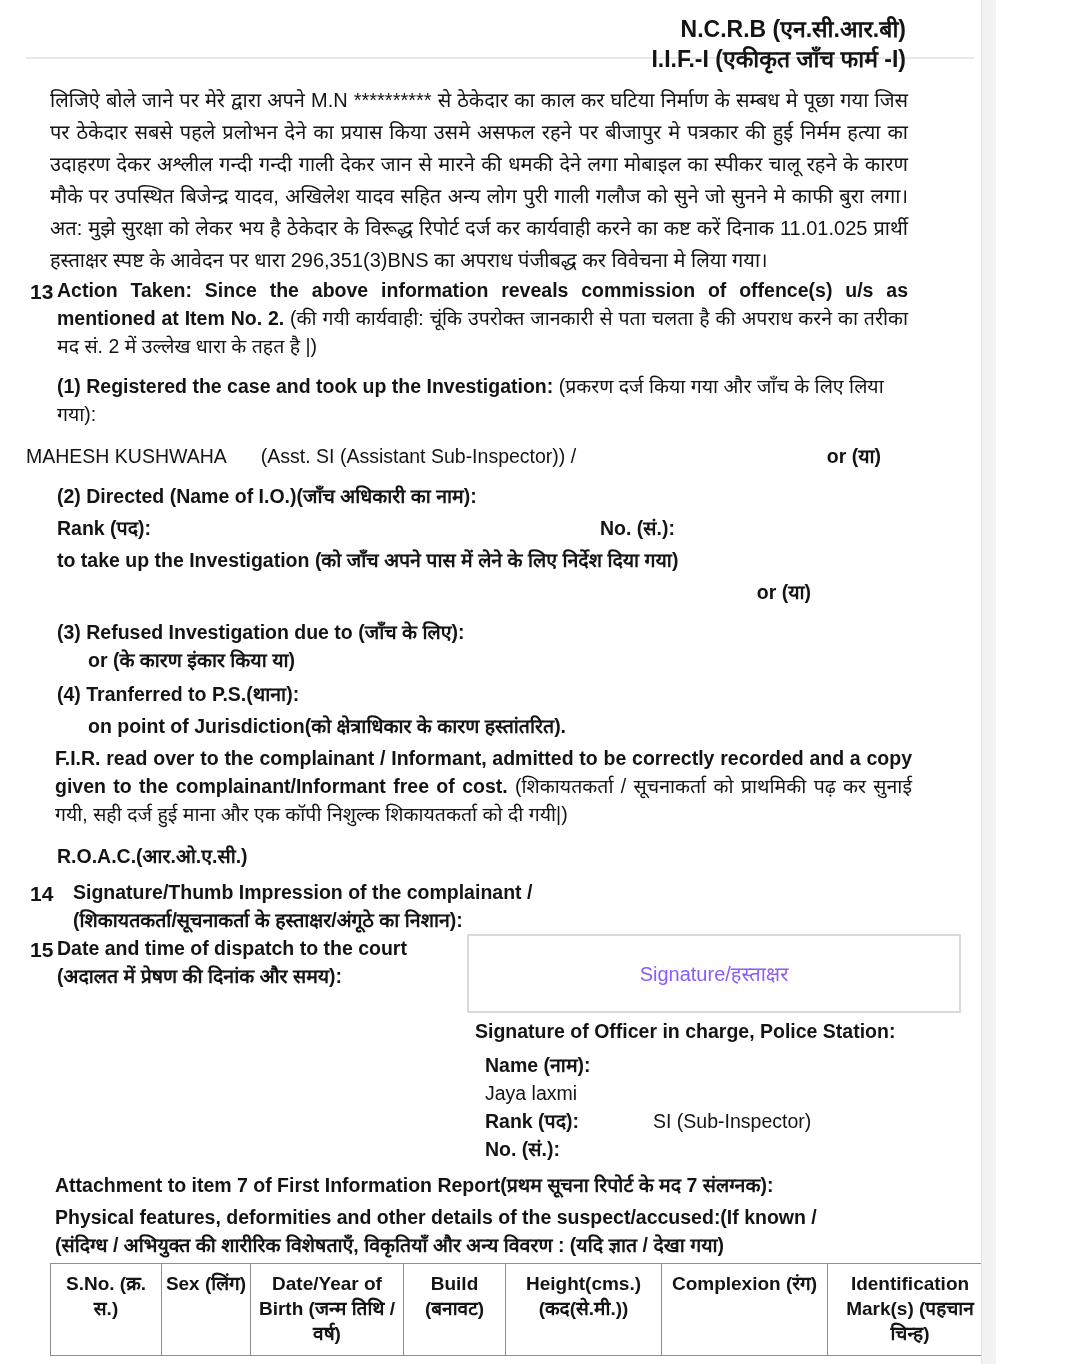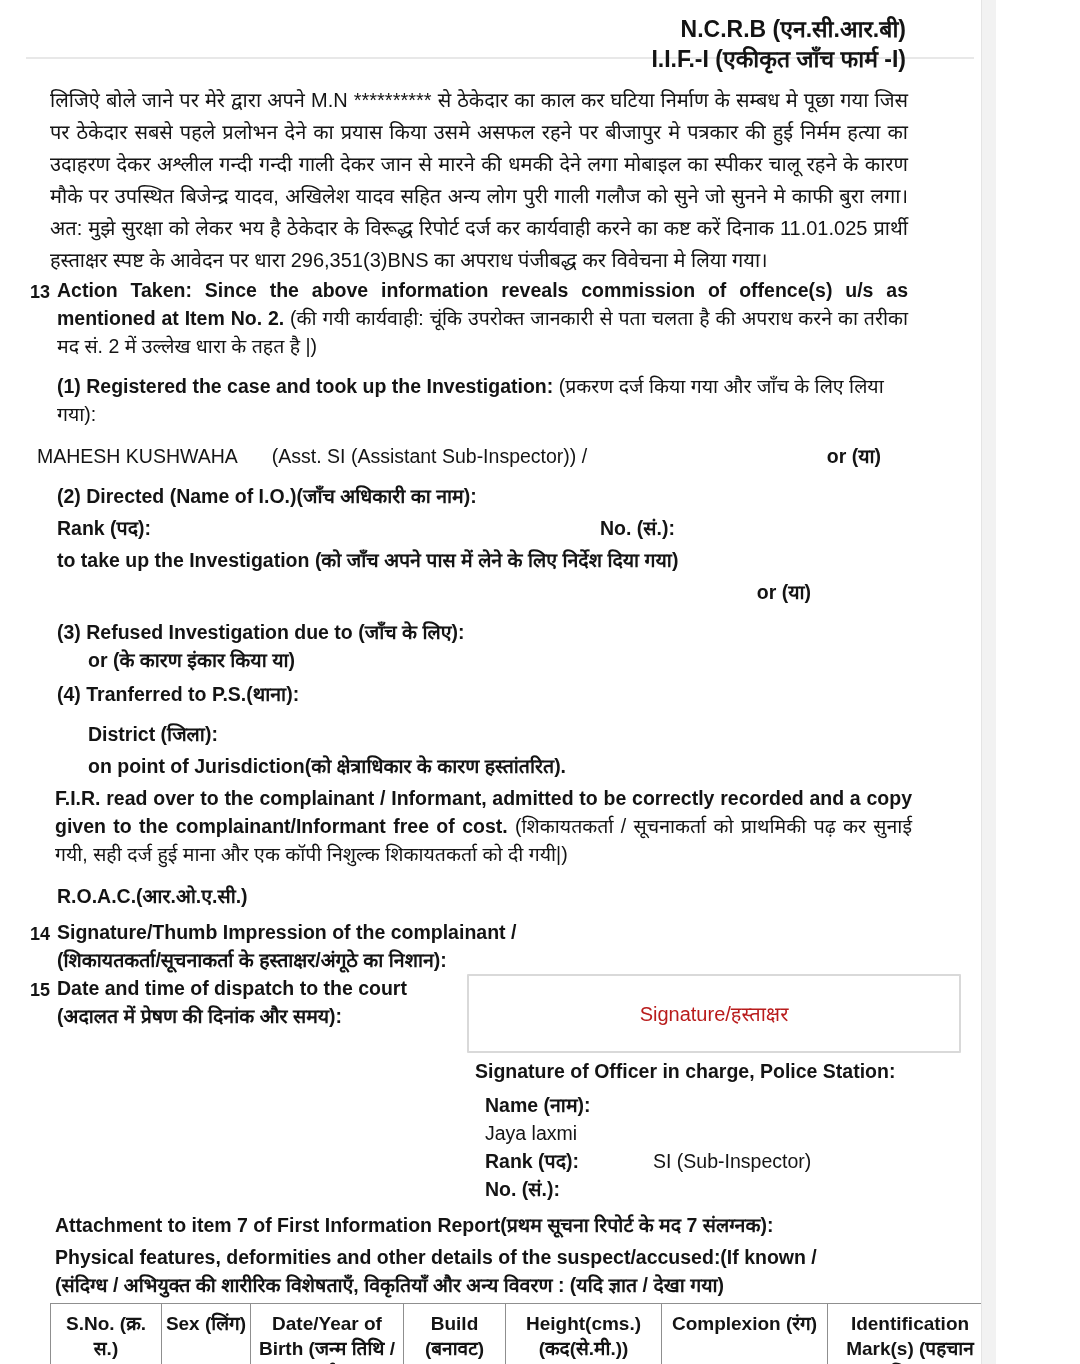--- a/index.html
+++ b/index.html
@@ -27,38 +27,38 @@
     border-top:2px solid #e8e8e8;z-index:1;
   }
   .intro{
     margin:10px 88px 0 50px;
     font-size:20px;line-height:32px;
     text-align:justify;
   }
   .sec{font-size:19.5px;line-height:28px;}
   .b{font-weight:bold;}
   .hang{display:flex;margin:0 88px 0 30px;}
-  .hang .num{font-weight:bold;flex:none;width:27px;font-size:18px;padding-top:2px;}
+  .hang .num{font-weight:bold;flex:none;width:27px;font-size:21px;padding-top:2px;}
   .hang .body{flex:1;text-align:justify;}
   .ind1{margin-left:57px;margin-right:88px;}
   .ind2{margin-left:88px;margin-right:88px;}
-  .mt4{margin-top:4px;}.mt6{margin-top:6px;}.mt8{margin-top:8px;}
+  .mt4{margin-top:4px;}.mt6{margin-top:6px;}.mt8{margin-top:8px;gap:16px;}
   .mt10{margin-top:14px;}.mt12{margin-top:12px;}.mt14{margin-top:14px;}
-  .officer-row{display:flex;justify-content:space-between;margin-left:37px;margin-right:115px;}
+  .officer-row{display:flex;justify-content:space-between;margin-left:26px;margin-right:115px;}
   .officer-row .nm{margin-right:34px;}
   .rank-row{display:flex;margin-left:57px;}
   .rank-row .lft{width:543px;flex:none;}
   .or-right2{text-align:right;padding-right:185px;}
   .sig-area{display:flex;}
   .sig-left{flex:none;width:467px;}
   .sig-box{
     flex:none;width:490px;height:75px;
     border:2px solid #d9d9d9;border-radius:1px;
     display:flex;align-items:center;justify-content:center;
-    font-size:20px;color:#b91c1c;
+    font-size:20px;color:#8b5cf6;
   }
   .officer-sign{margin-left:475px;}
   .officer-sign .row{display:flex;margin-left:10px;line-height:28px;}
   .officer-sign .row .lbl{flex:none;width:168px;font-weight:bold;}
   .suspect-table{
     margin:4px 0 0 50px;
     border-collapse:collapse;
     width:942px;table-layout:fixed;
   }
   .suspect-table th,.suspect-table td{
@@ -115,23 +115,20 @@
   <div class="sec or-right2 mt4 b">or (या)</div>
 
   <div class="sec ind1 mt12 b">
     <span>(3)  Refused Investigation due to</span> <span>(जाँच के लिए):</span>
   </div>
   <div class="sec ind2 b">
     <span>or</span> <span>(के कारण इंकार किया या)</span>
   </div>
   <div class="sec ind1 mt6 b">
     <span>(4)  Tranferred to P.S.</span><span>(थाना):</span>
-  </div>
-  <div class="sec ind2 mt12 b">
-    <span>District</span> <span>(जिला):</span>
   </div>
   <div class="sec ind2 mt4 b">
     <span>on point of Jurisdiction</span><span>(को क्षेत्राधिकार के कारण हस्तांतरित).</span>
   </div>
 
   <div class="sec mt4" style="margin-left:55px;margin-right:84px;text-align:justify;">
     <span class="b">F.I.R. read over to the complainant / Informant, admitted to be correctly recorded and a copy given to the complainant/Informant free of cost.</span>
     <span>(शिकायतकर्ता / सूचनाकर्ता को प्राथमिकी पढ़ कर सुनाई गयी, सही दर्ज हुई माना और एक कॉपी निशुल्क शिकायतकर्ता को दी गयी|)</span>
   </div>
 

